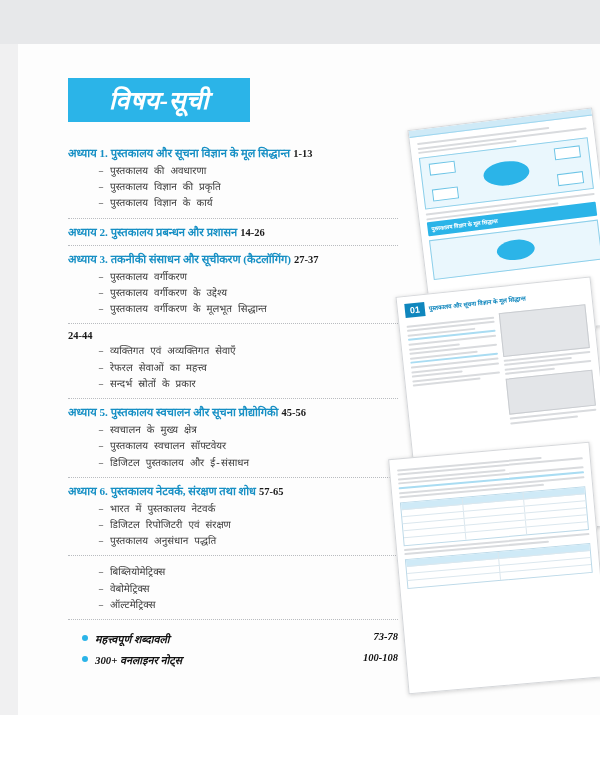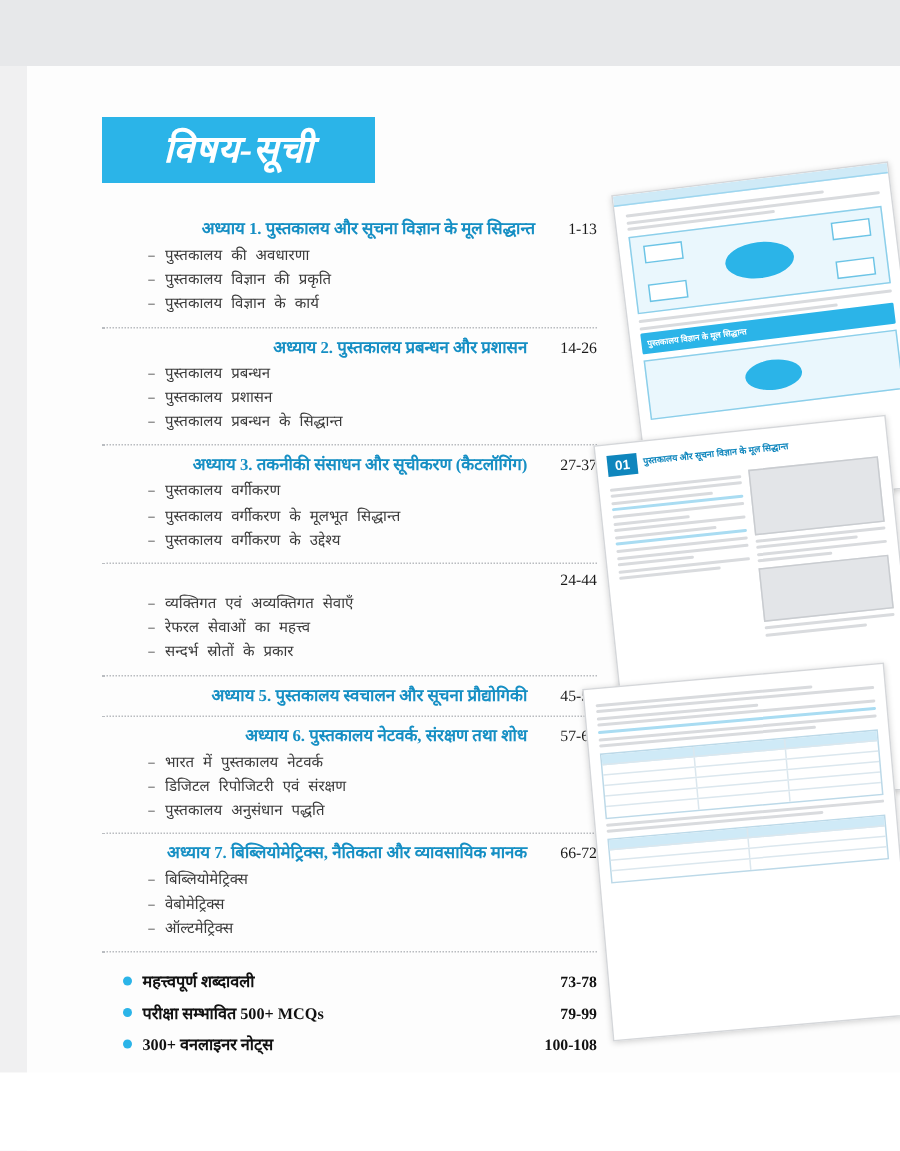--- a/index.html
+++ b/index.html
@@ -65,37 +65,37 @@
   }
   .chapter {
     padding-top: 6px;
     padding-bottom: 5px;
     border-bottom: 1px dotted #b9bcc0;
   }
   .chapter:first-child { padding-top: 4px; }
   .ch-head {
     display: flex;
     align-items: baseline;
-    justify-content: flex-end;
-    gap: 22px;
+    justify-content: flex-start;
+    gap: 3px;
   }
   .ch-title {
     color: #168fc4;
     font-family: "Liberation Serif", serif;
     font-weight: bold;
     font-size: 11.2px;
     line-height: 1.35;
   }
   .ch-title .ch-num {
     font-weight: bold;
   }
   .ch-pages {
     color: #1a1a1a;
     font-family: "Liberation Serif", serif;
-    font-weight: normal;
+    font-weight: bold;
     font-size: 10.5px;
     white-space: nowrap;
   }
   .sub-list {
     list-style: none;
     margin: 3px 0 0 0;
     padding: 0 0 0 30px;
   }
   .sub-item {
     position: relative;
@@ -111,23 +111,24 @@
     left: 0; top: 0;
     color: #6a6a6a;
   }
 
   
   .extras {
     margin-top: 8px;
   }
   .extra-row {
     display: flex;
-    align-items: flex-end;
+    align-items: flex-start;
     justify-content: space-between;
     padding: 3px 0;
+    font-style: italic;
   }
   .extra-left {
     display: flex;
     align-items: center;
     gap: 7px;
     padding-left: 14px;
   }
   .bullet {
     width: 6px; height: 6px;
     border-radius: 50%;
@@ -295,39 +296,34 @@
     </div>
 
     <div class="chapter">
       <div class="ch-head">
         <div class="ch-title">
           <span class="ch-num">अध्याय 2.</span>
           <span>पुस्तकालय प्रबन्धन और प्रशासन</span>
         </div>
         <div class="ch-pages">14-26</div>
       </div>
-      <ul class="sub-list">
-        <li class="sub-item">पुस्तकालय प्रबन्धन</li>
-        <li class="sub-item">पुस्तकालय प्रशासन</li>
-        <li class="sub-item">पुस्तकालय प्रबन्धन के सिद्धान्त</li>
-      </ul>
     </div>
 
     <div class="chapter">
       <div class="ch-head">
         <div class="ch-title">
           <span class="ch-num">अध्याय 3.</span>
           <span>तकनीकी संसाधन और सूचीकरण (कैटलॉगिंग)</span>
         </div>
         <div class="ch-pages">27-37</div>
       </div>
       <ul class="sub-list">
         <li class="sub-item">पुस्तकालय वर्गीकरण</li>
+        <li class="sub-item">पुस्तकालय वर्गीकरण के उद्देश्य</li>
         <li class="sub-item">पुस्तकालय वर्गीकरण के मूलभूत सिद्धान्त</li>
-        <li class="sub-item">पुस्तकालय वर्गीकरण के उद्देश्य</li>
       </ul>
     </div>
 
     <div class="chapter">
       <div class="ch-head">
         <div class="ch-pages">24-44</div>
       </div>
       <ul class="sub-list">
         <li class="sub-item">व्यक्तिगत एवं अव्यक्तिगत सेवाएँ</li>
         <li class="sub-item">रेफरल सेवाओं का महत्त्व</li>
@@ -336,66 +332,57 @@
     </div>
 
     <div class="chapter">
       <div class="ch-head">
         <div class="ch-title">
           <span class="ch-num">अध्याय 5.</span>
           <span>पुस्तकालय स्वचालन और सूचना प्रौद्योगिकी</span>
         </div>
         <div class="ch-pages">45-56</div>
       </div>
+      <ul class="sub-list">
+        <li class="sub-item">स्वचालन के मुख्य क्षेत्र</li>
+        <li class="sub-item">पुस्तकालय स्वचालन सॉफ्टवेयर</li>
+        <li class="sub-item">डिजिटल पुस्तकालय और ई-संसाधन</li>
+      </ul>
     </div>
 
     <div class="chapter">
       <div class="ch-head">
         <div class="ch-title">
           <span class="ch-num">अध्याय 6.</span>
           <span>पुस्तकालय नेटवर्क, संरक्षण तथा शोध</span>
         </div>
         <div class="ch-pages">57-65</div>
       </div>
       <ul class="sub-list">
         <li class="sub-item">भारत में पुस्तकालय नेटवर्क</li>
         <li class="sub-item">डिजिटल रिपोजिटरी एवं संरक्षण</li>
         <li class="sub-item">पुस्तकालय अनुसंधान पद्धति</li>
       </ul>
     </div>
 
     <div class="chapter">
-      <div class="ch-head">
-        <div class="ch-title">
-          <span class="ch-num">अध्याय 7.</span>
-          <span>बिब्लियोमेट्रिक्स, नैतिकता और व्यावसायिक मानक</span>
-        </div>
-        <div class="ch-pages">66-72</div>
-      </div>
       <ul class="sub-list">
         <li class="sub-item">बिब्लियोमेट्रिक्स</li>
         <li class="sub-item">वेबोमेट्रिक्स</li>
         <li class="sub-item">ऑल्टमेट्रिक्स</li>
       </ul>
     </div>
 
     <div class="extras">
       <div class="extra-row">
         <div class="extra-left">
           <span class="bullet"></span>
           <span class="extra-label">महत्त्वपूर्ण शब्दावली</span>
         </div>
         <div class="extra-pages">73-78</div>
-      </div>
-      <div class="extra-row">
-        <div class="extra-left">
-          <span class="bullet"></span>
-          <span class="extra-label">परीक्षा सम्भावित 500+ MCQs</span>
-        </div>
-        <div class="extra-pages">79-99</div>
       </div>
       <div class="extra-row">
         <div class="extra-left">
           <span class="bullet"></span>
           <span class="extra-label">300+ वनलाइनर नोट्स</span>
         </div>
         <div class="extra-pages">100-108</div>
       </div>
 
     </div>

